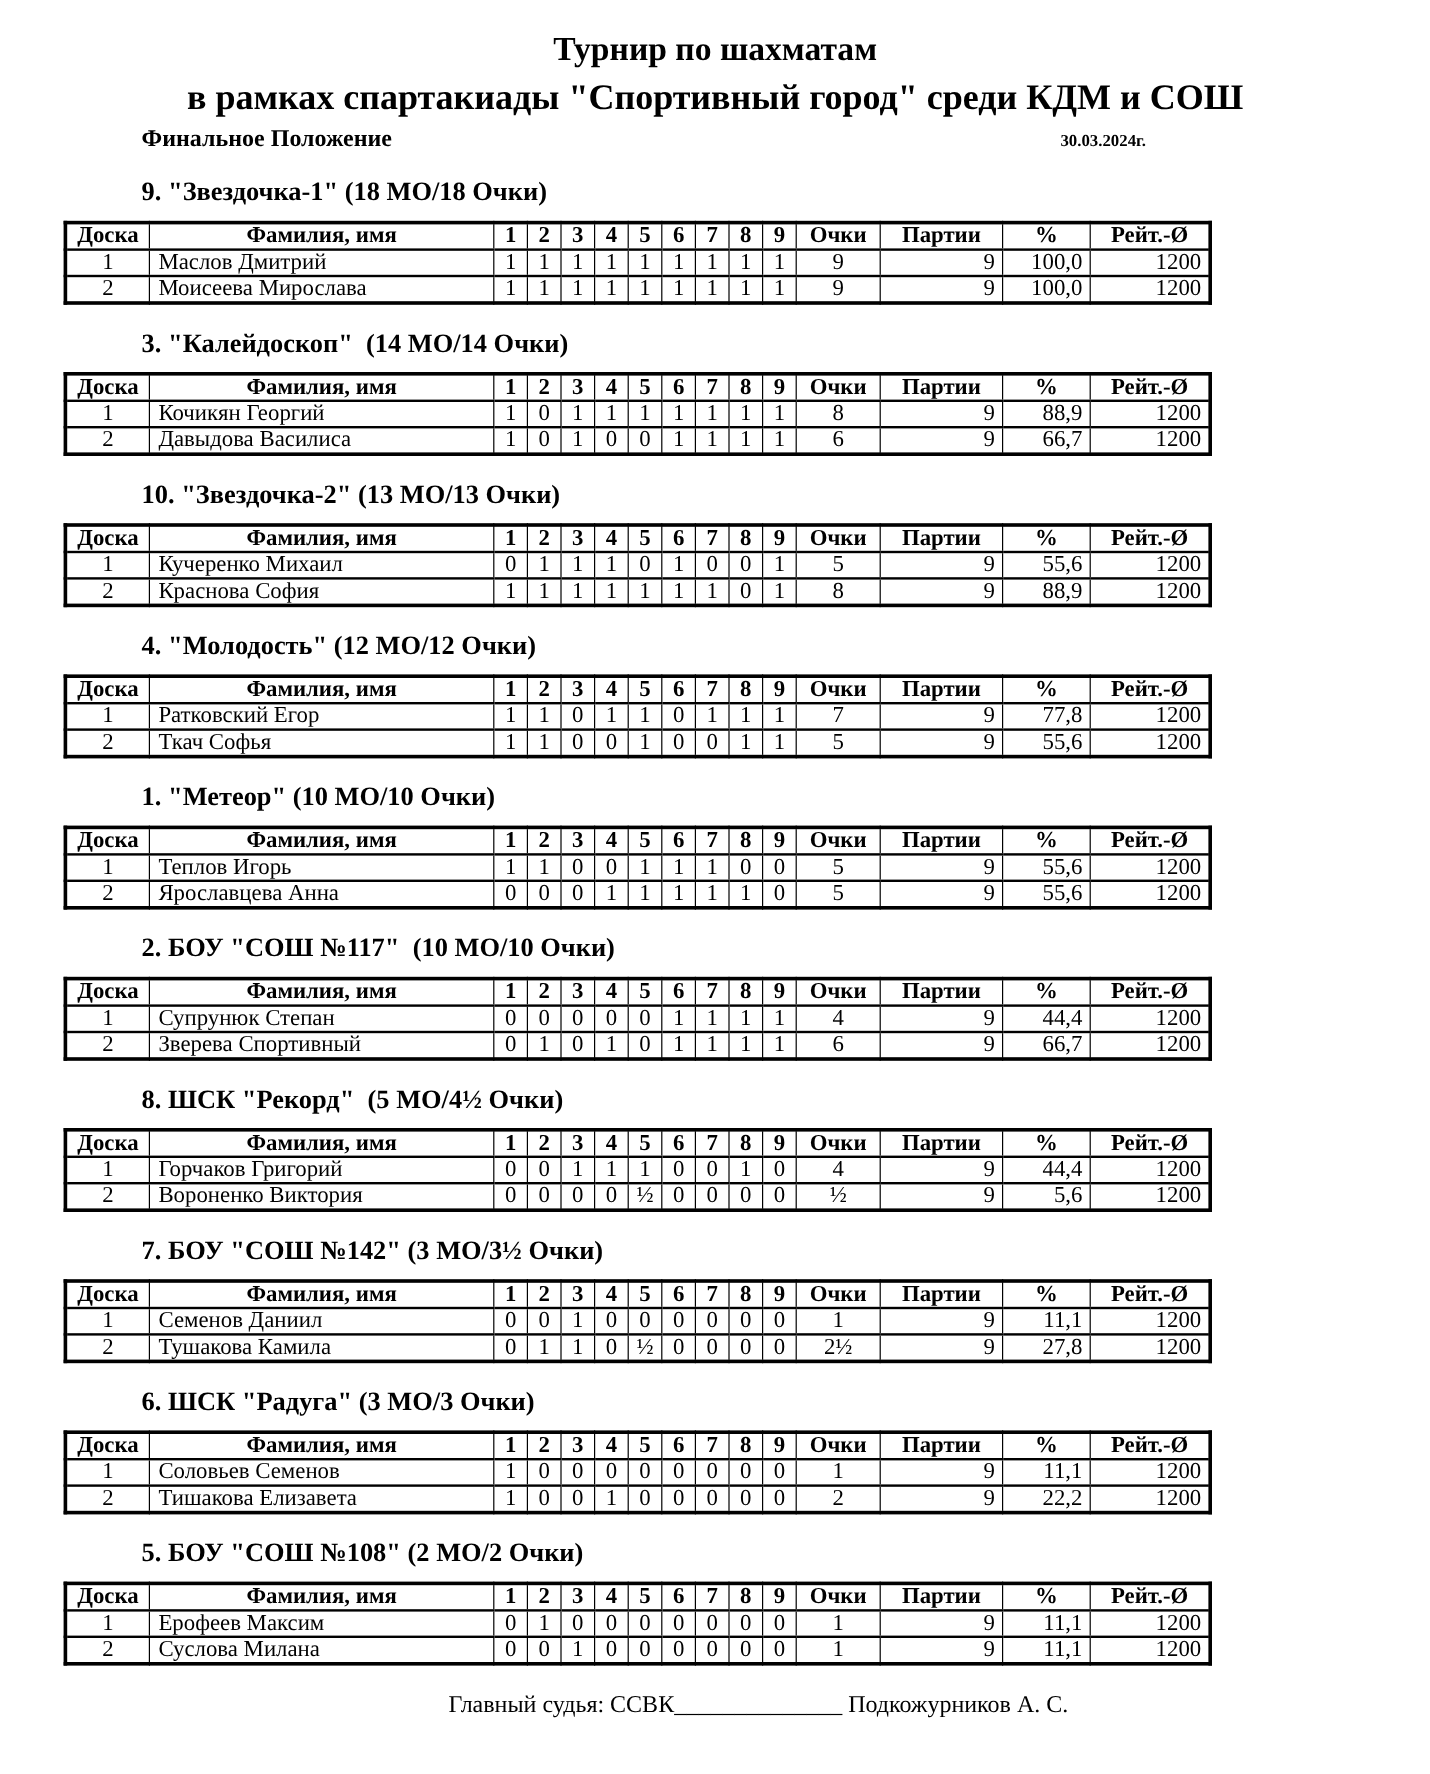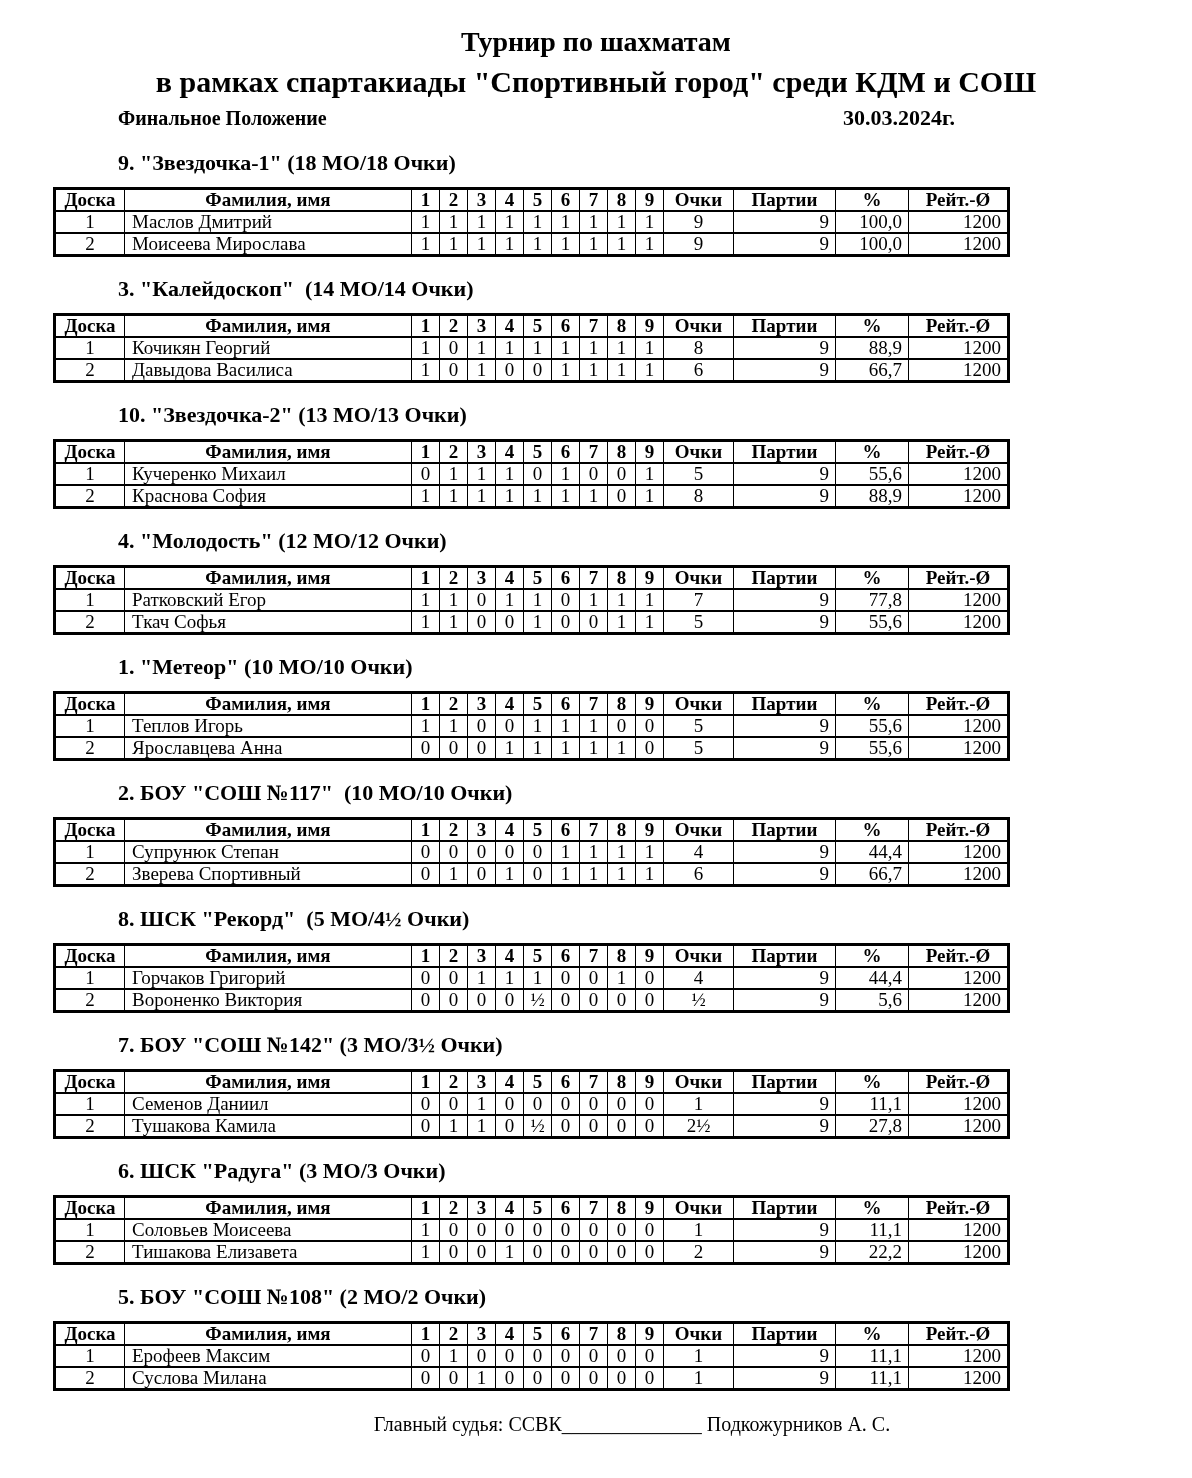--- a/index.html
+++ b/index.html
@@ -32,21 +32,21 @@
     margin: 0;
   }
   .meta-row {
     display: flex;
     justify-content: space-between;
     align-items: baseline;
     padding: 2px 237px 0 118px;
     font-weight: bold;
   }
   .status-label { font-size: 20px; }
-  .date-label   { font-size: 22px; }
+  .date-label   { font-size: 14px; }
 
   .section-heading {
     font-size: 22px;
     line-height: 22px;
     font-weight: bold;
     margin: 21px 0 13px 118px;
     white-space: pre-wrap;
   }
   table.results-table {
     border-collapse: collapse;
@@ -761,21 +761,21 @@
           <th>9</th>
           <th>Очки</th>
           <th>Партии</th>
           <th>%</th>
           <th>Рейт.-Ø</th>
         </tr>
       </thead>
       <tbody>
             <tr>
               <td class="board-cell">1</td>
-              <td class="player-name-cell">Соловьев Моисеева</td>
+              <td class="player-name-cell">Соловьев Семенов</td>
               <td class="round-result-cell">1</td>
               <td class="round-result-cell">0</td>
               <td class="round-result-cell">0</td>
               <td class="round-result-cell">0</td>
               <td class="round-result-cell">0</td>
               <td class="round-result-cell">0</td>
               <td class="round-result-cell">0</td>
               <td class="round-result-cell">0</td>
               <td class="round-result-cell">0</td>
               <td class="points-cell">1</td>

